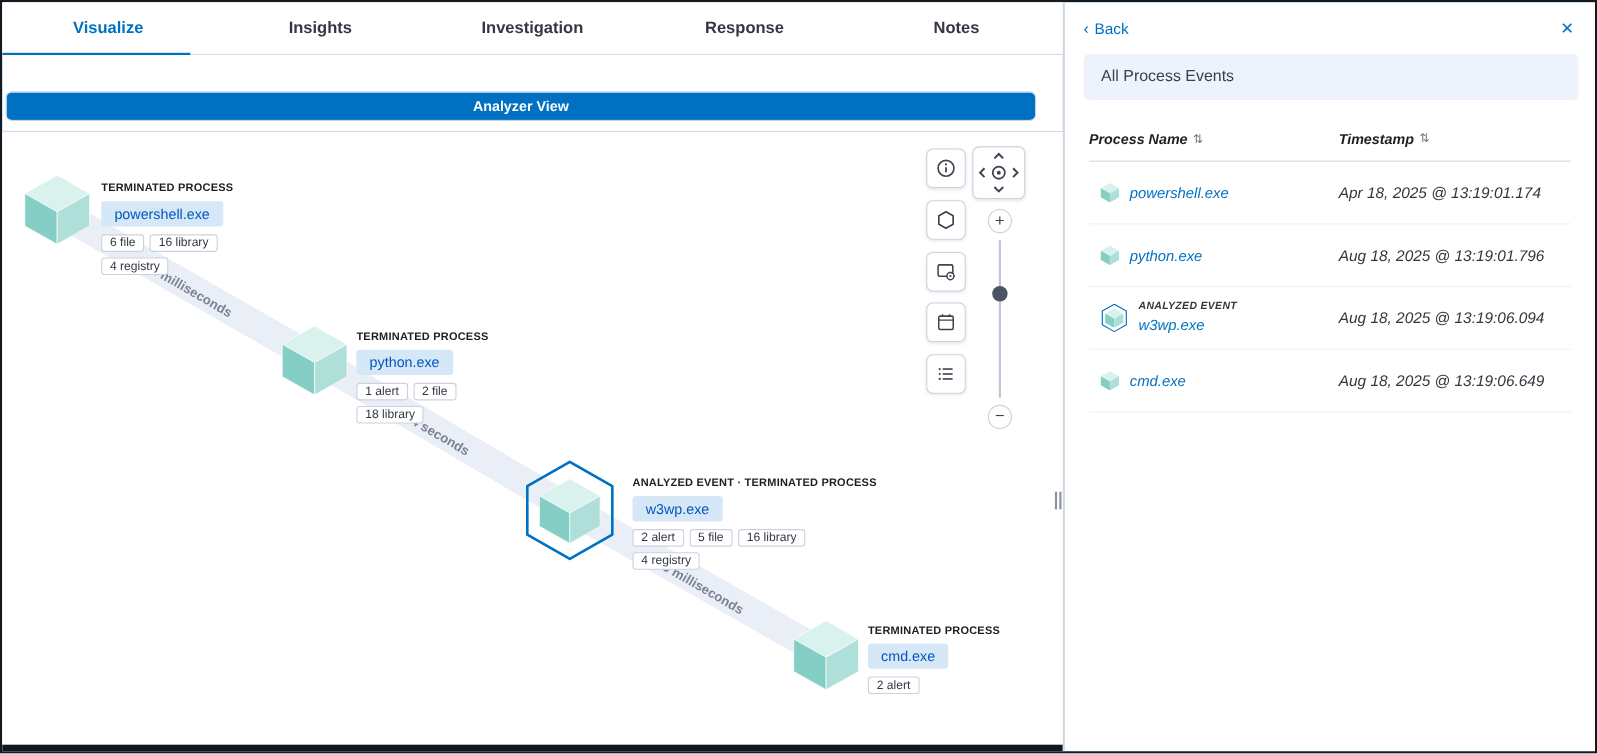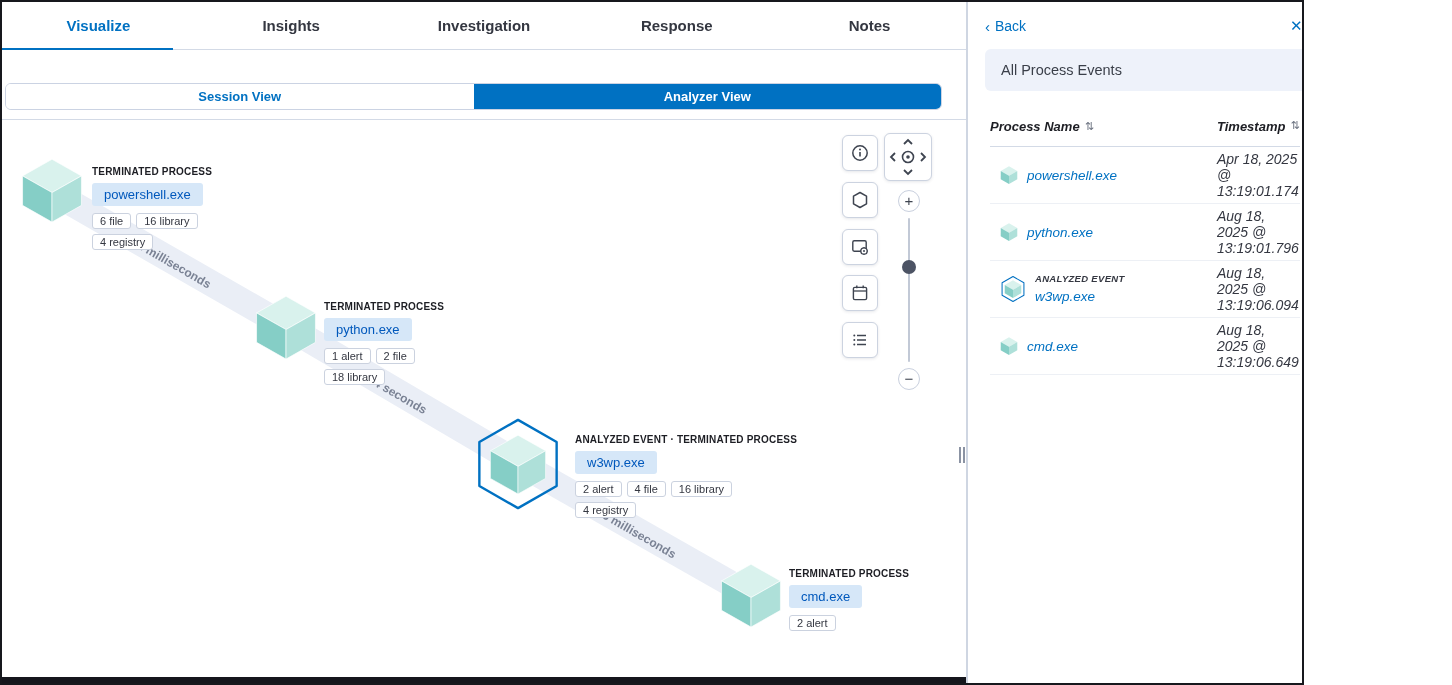--- a/index.html
+++ b/index.html
@@ -1,17 +1,17 @@
 <!DOCTYPE html>
 <html><head>
 <meta charset="utf-8">
 <style>
   * { box-sizing: border-box; margin: 0; padding: 0; }
   body { font-family: "Liberation Sans", "DejaVu Sans", sans-serif; background:#fff; }
-  .app { position:relative; width:1304px; height:685px; border:2px solid #17181d; display:flex; background:#7dd3fc; overflow:hidden; }
+  .app { position:relative; width:1452px; height:685px; border:2px solid #17181d; display:flex; background:#7dd3fc; overflow:hidden; }
 
   
   .left-section { position:relative; width:966px; height:100%; border-right:2px solid #cfd6e2; background:#fff; }
 
   .tabs { display:flex; height:48px; border-bottom:1px solid #d3dae6; background:#fff; }
   .tab { width:193px; display:flex; align-items:center; justify-content:center; font-size:15px; font-weight:600; color:#343741; cursor:pointer; position:relative; }
   .tab.active { color:#0071c2; }
   .tab.active::after { content:""; position:absolute; left:0; right:22px; bottom:-1px; height:2px; background:#0071c2; }
 
   .toggle-row { height:70px; display:flex; align-items:flex-end; padding:0 24px 9px 3px; border-bottom:1px solid #d3dae6; }
@@ -91,21 +91,20 @@
       <div class="tab">
           <span>Response</span>
         </div>
       <div class="tab">
           <span>Notes</span>
         </div>
     </div>
 
     <div class="toggle-row">
       <div class="toggle-group">
-        <div class="toggle-opt unselected">Session View</div>
         <div class="toggle-opt selected">Analyzer View</div>
       </div>
     </div>
 
     <div class="graph-area">
 
       <svg class="edges" width="964" height="556" viewBox="0 0 964 556">
         <line class="edge-line" x1="50" y1="72" x2="282" y2="205"></line>
         <line class="edge-line" x1="282" y1="205" x2="515" y2="342"></line>
         <line class="edge-line" x1="515" y1="342" x2="747" y2="474"></line>
@@ -163,21 +162,21 @@
               <polygon points="4,28 50,54 50,100 4,74" fill="#85cec6" stroke="#ffffff" stroke-width="1"></polygon>
               <polygon points="96,28 50,54 50,100 96,74" fill="#aee0d9" stroke="#ffffff" stroke-width="1"></polygon>
             </svg>
           </div>
         </div>
         <div class="node-info" style="left:103px; top:16px;">
           <div class="node-title">ANALYZED EVENT · TERMINATED PROCESS</div>
           <div class="node-pill">w3wp.exe</div>
           <div class="node-badges" style="max-width:170px;">
             <span class="nbadge">2 alert</span>
-            <span class="nbadge">4 file</span>
+            <span class="nbadge">5 file</span>
             <span class="nbadge">16 library</span>
             <span class="nbadge">4 registry</span>
           </div>
         </div>
       </div>
 
       <div class="node" style="left:717px; top:443px;">
         <div class="cube-wrap">
           <svg viewBox="0 0 100 100" width="64" height="64">
             <polygon points="50,2 96,28 50,54 4,28" fill="#d9f2ed" stroke="#ffffff" stroke-width="1"></polygon>

